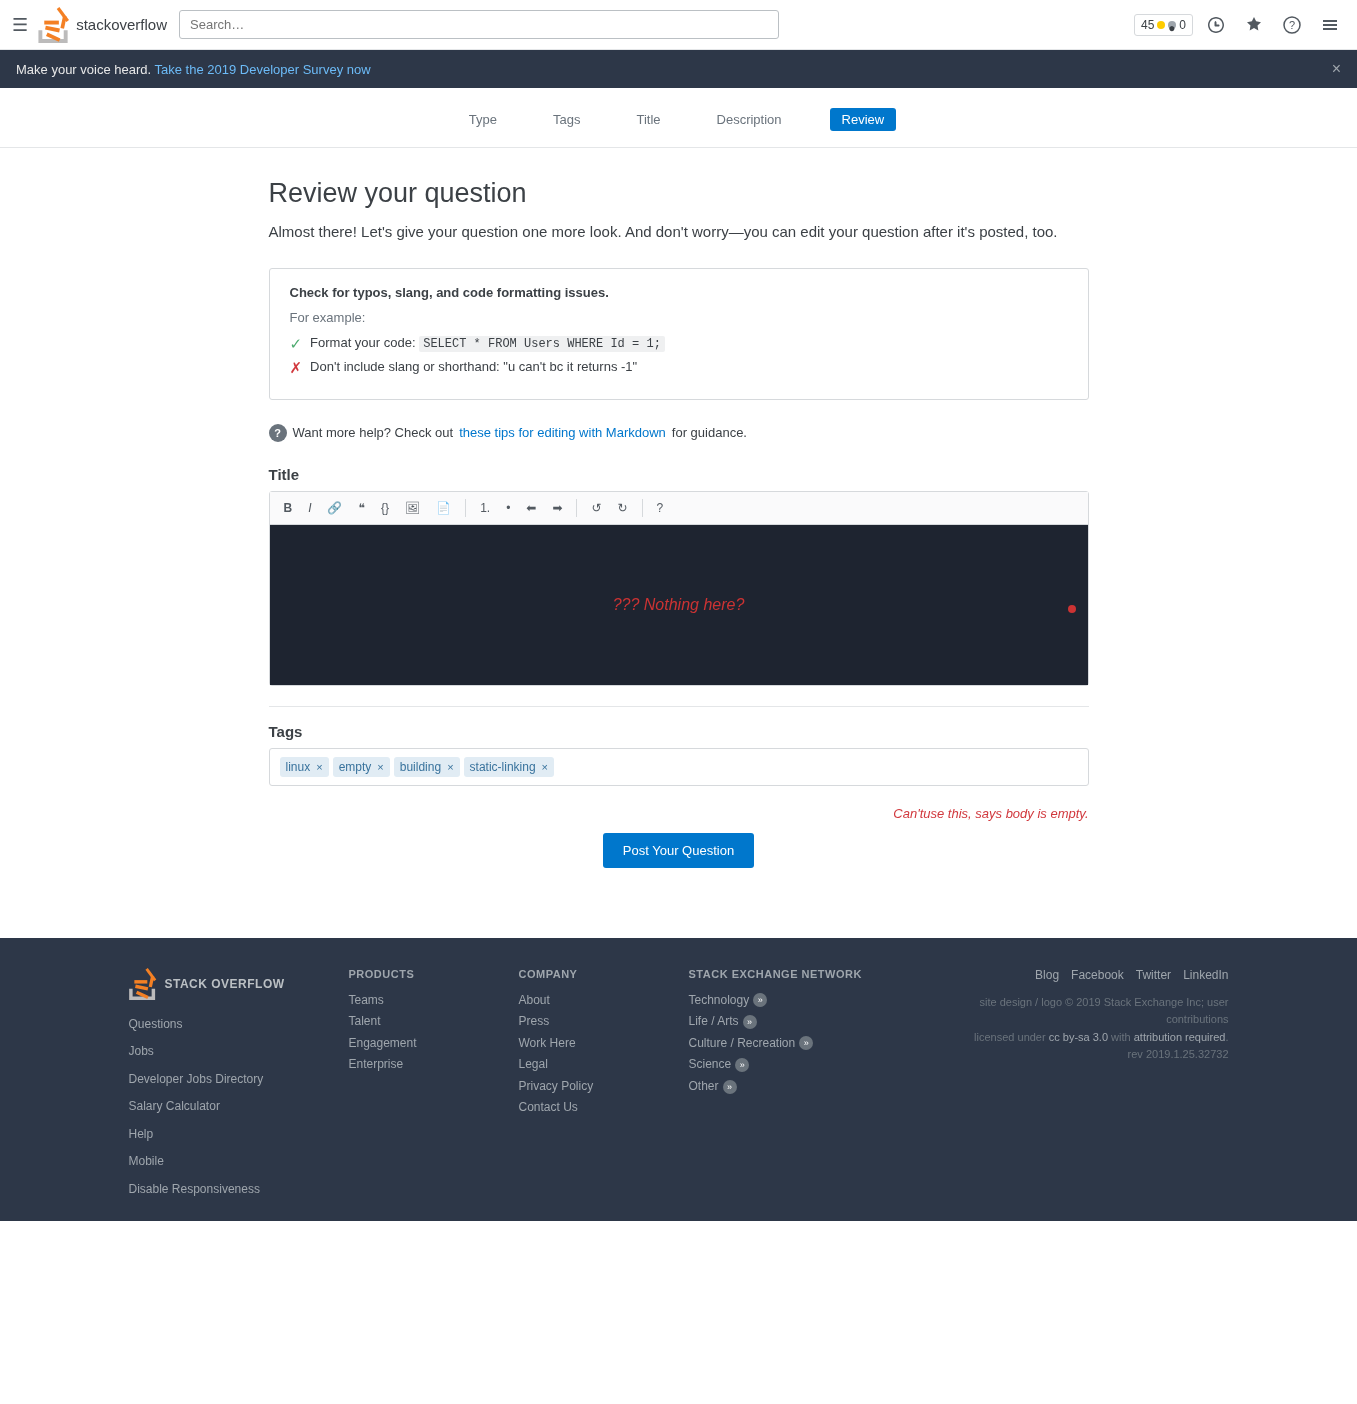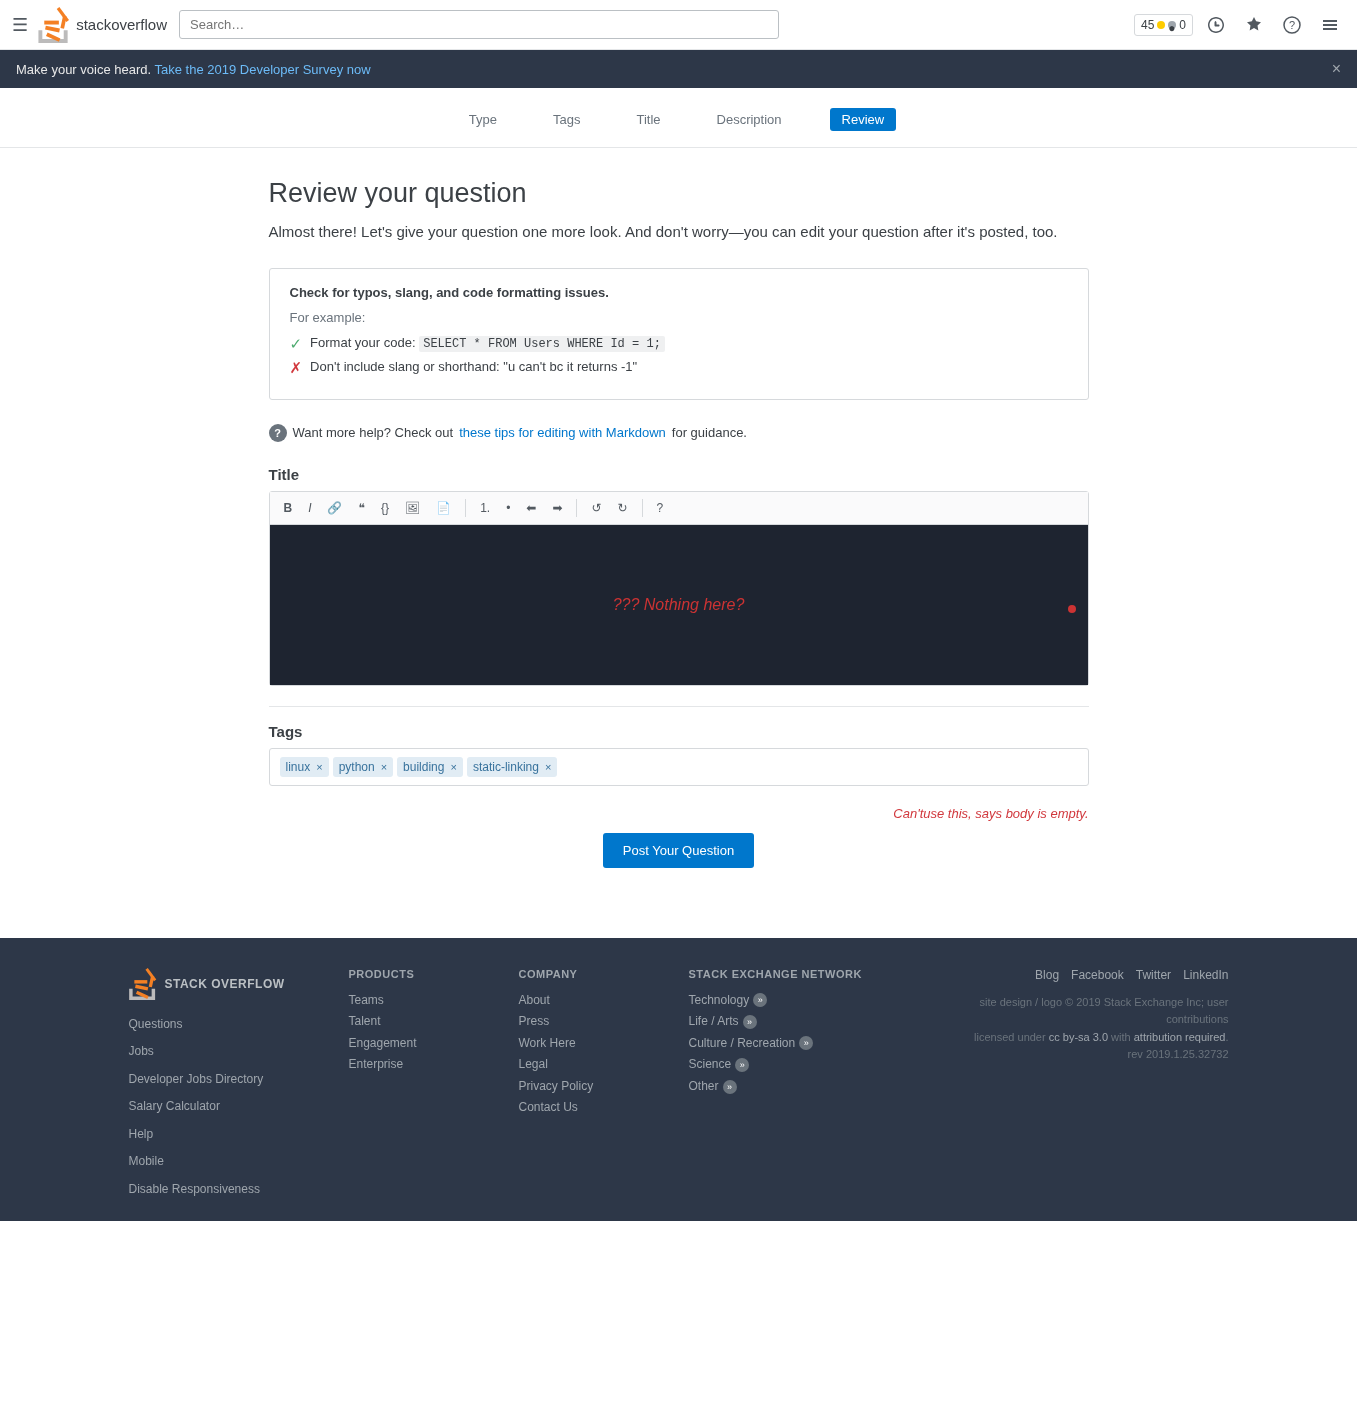--- a/index.html
+++ b/index.html
@@ -552,21 +552,21 @@
 
   <hr style="border:none;border-top:1px solid #e4e6e8;margin-bottom:16px;">
 
   <div class="tags-section-label">Tags</div>
   <div class="tags-input-box">
     <span class="tag-badge">
       <span>linux</span>
       <span class="tag-x">×</span>
     </span>
     <span class="tag-badge">
-      <span>python</span>
+      <span>empty</span>
       <span class="tag-x">×</span>
     </span>
     <span class="tag-badge">
       <span>building</span>
       <span class="tag-x">×</span>
     </span>
     <span class="tag-badge">
       <span>static-linking</span>
       <span class="tag-x">×</span>
     </span>

